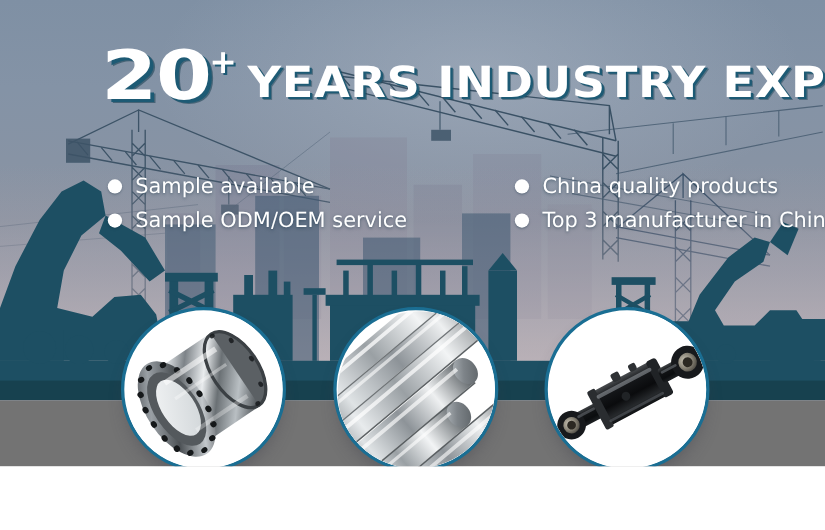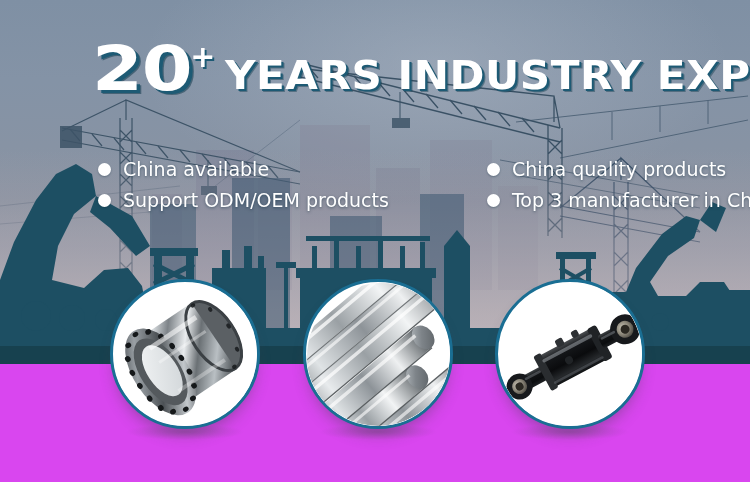--- a/index.html
+++ b/index.html
@@ -1,22 +1,22 @@
 <!DOCTYPE html>
 <html><head>
 <meta charset="utf-8">
 <style>
   html,body{margin:0;padding:0;background:#fff;}
   body{font-family:"Liberation Sans",sans-serif;}
 
   .banner{
     position:relative;
-    width:750px;height:482px;
+    width:750px;height:424px;
     overflow:hidden;
-    background:#d946ef;
+    background:#737373;
   }
 
   
   .photo-band{
     position:absolute;left:0;top:0;width:750px;height:364px;
     overflow:hidden;
     background:linear-gradient(180deg,#7f90a4 0%, #8493a6 22%, #8793a4 40%, #8b94a2 55%, #9aa0ab 68%, #a9aab2 80%, #b7b4b9 92%, #c3bcbe 100%);
   }
   
   .haze-a{
@@ -275,25 +275,25 @@
   <div class="headline">
     <span class="num20">20</span>
     <span class="plus">+</span>
     <span class="headline-rest">YEARS INDUSTRY EXPERIENCE</span>
   </div>
 
   <div class="bullets">
     <div class="bullet-col left">
       <div class="bullet">
         <span class="dot"></span>
-        <span class="bullet-text">China available</span>
+        <span class="bullet-text">Sample available</span>
       </div>
       <div class="bullet">
         <span class="dot"></span>
-        <span class="bullet-text">Support ODM/OEM products</span>
+        <span class="bullet-text">Sample ODM/OEM service</span>
       </div>
     </div>
     <div class="bullet-col right">
       <div class="bullet">
         <span class="dot"></span>
         <span class="bullet-text">China quality products</span>
       </div>
       <div class="bullet">
         <span class="dot"></span>
         <span class="bullet-text">Top 3 manufacturer in China</span>

